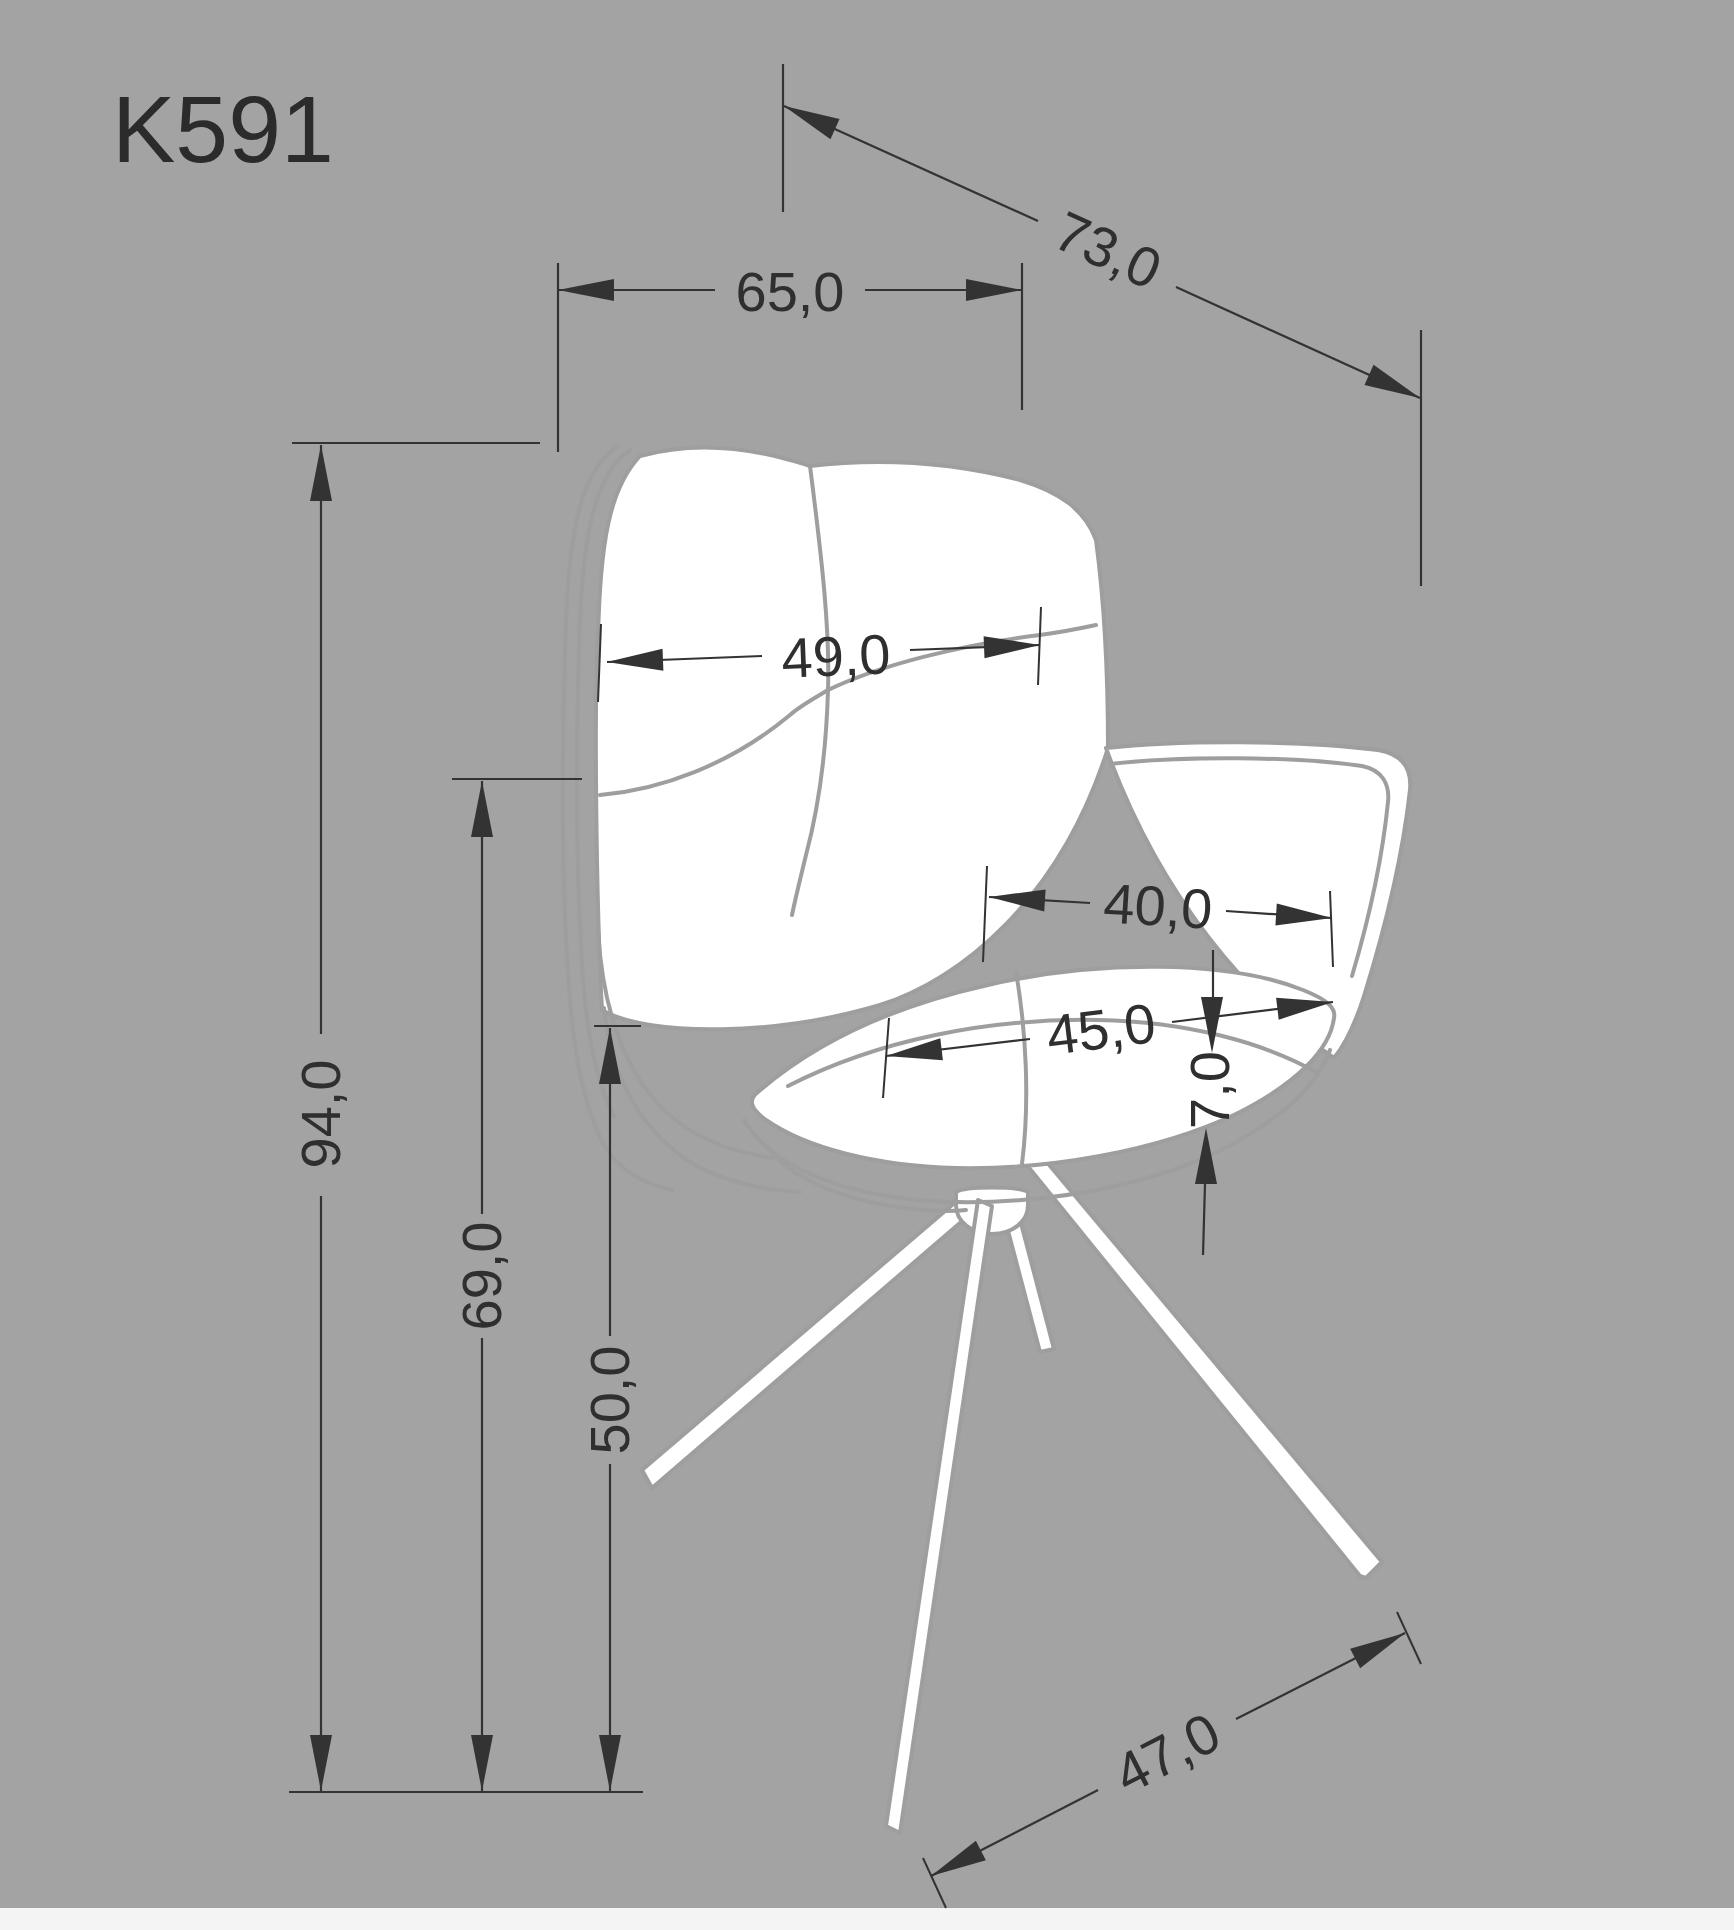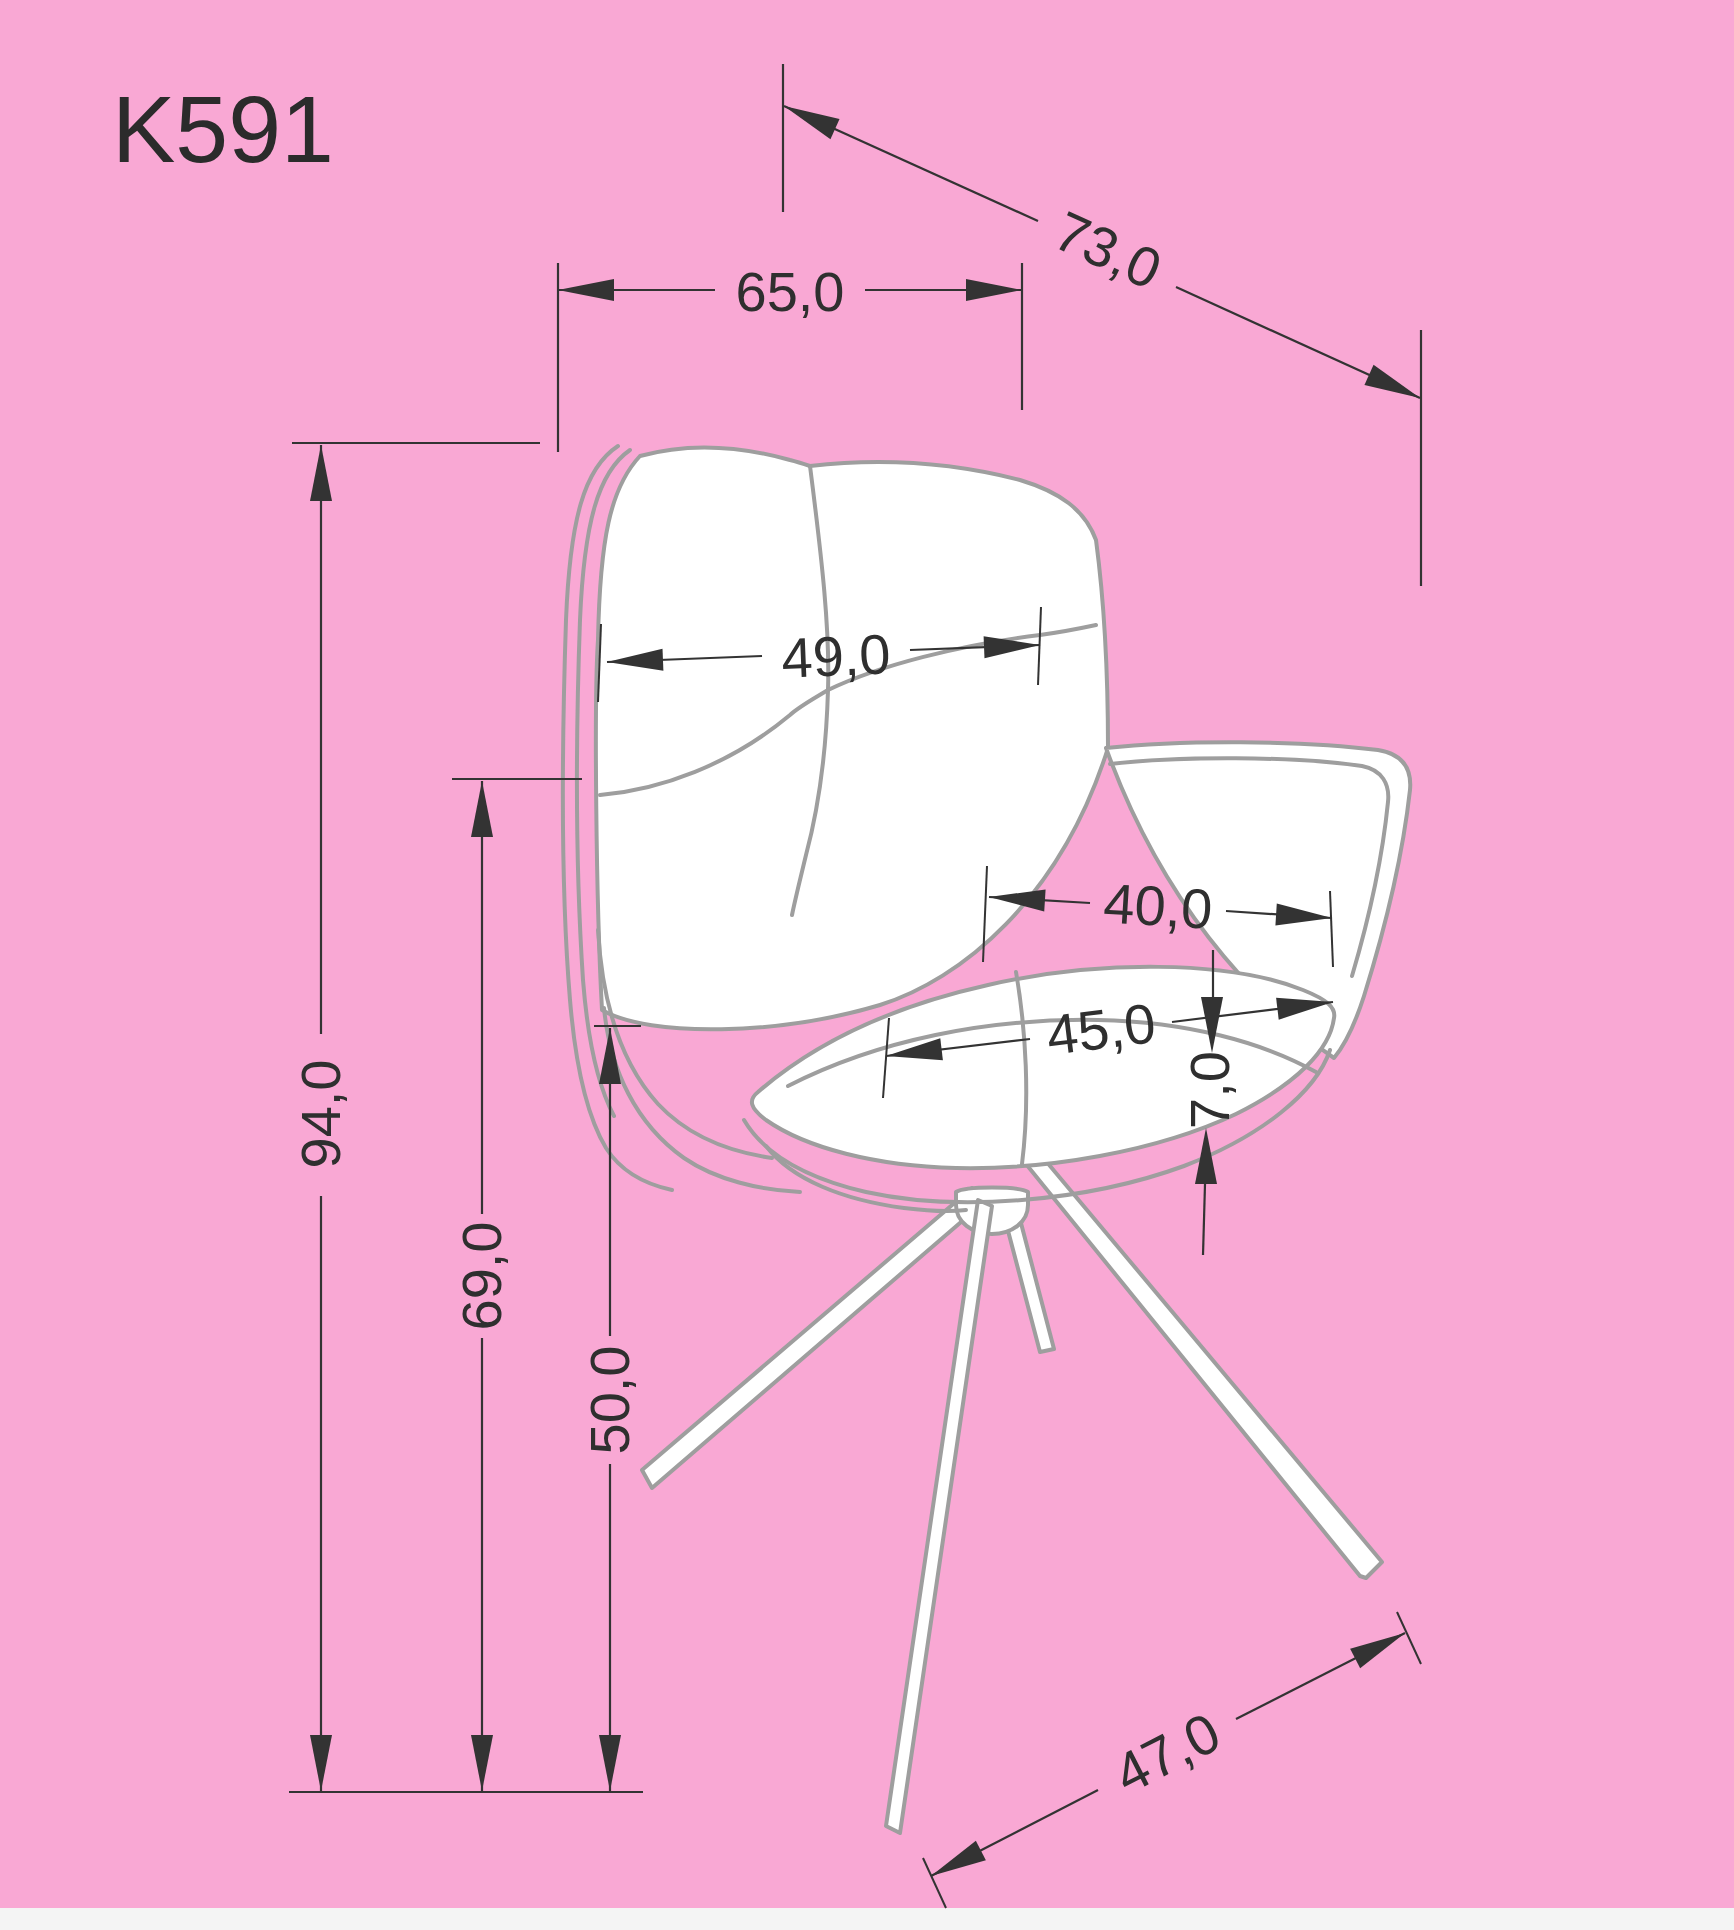--- a/index.html
+++ b/index.html
@@ -1,19 +1,19 @@
 <!DOCTYPE html>
 <html><head>
 <meta charset="utf-8">
 <style>
   html,body{margin:0;padding:0;background:#e8e8e8;}
   .page{
     position:relative;
     width:1734px;height:1930px;
-    background:#f9a8d4;
+    background:#a3a3a3;
     margin:0 auto;
     font-family:"Liberation Sans", sans-serif;
     overflow:hidden;
   }
   svg{position:absolute;inset:0;display:block;}
   .chair{stroke:#9e9e9e;stroke-width:4;fill:none;stroke-linecap:round;stroke-linejoin:round;}
   .chair-fill{stroke:#9e9e9e;stroke-width:4;fill:#ffffff;stroke-linecap:round;stroke-linejoin:round;}
   .dim{stroke:#333333;stroke-width:2.2;fill:none;stroke-linecap:butt;}
   .tick{stroke:#333333;stroke-width:2;fill:none;}
   .arrow{fill:#333333;stroke:none;}

